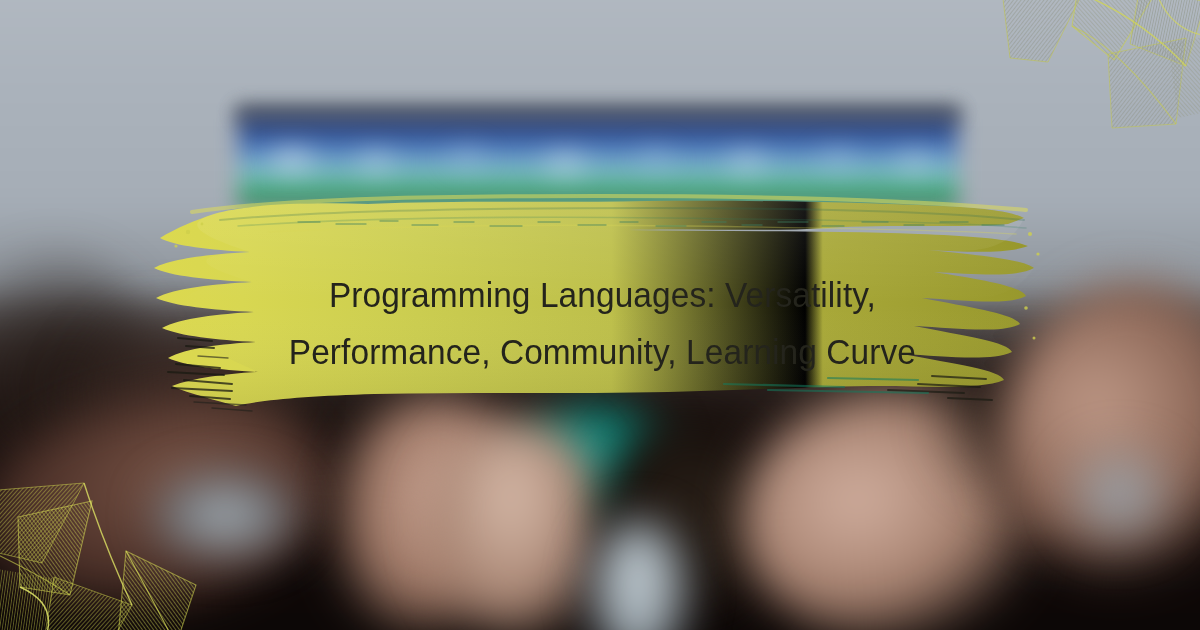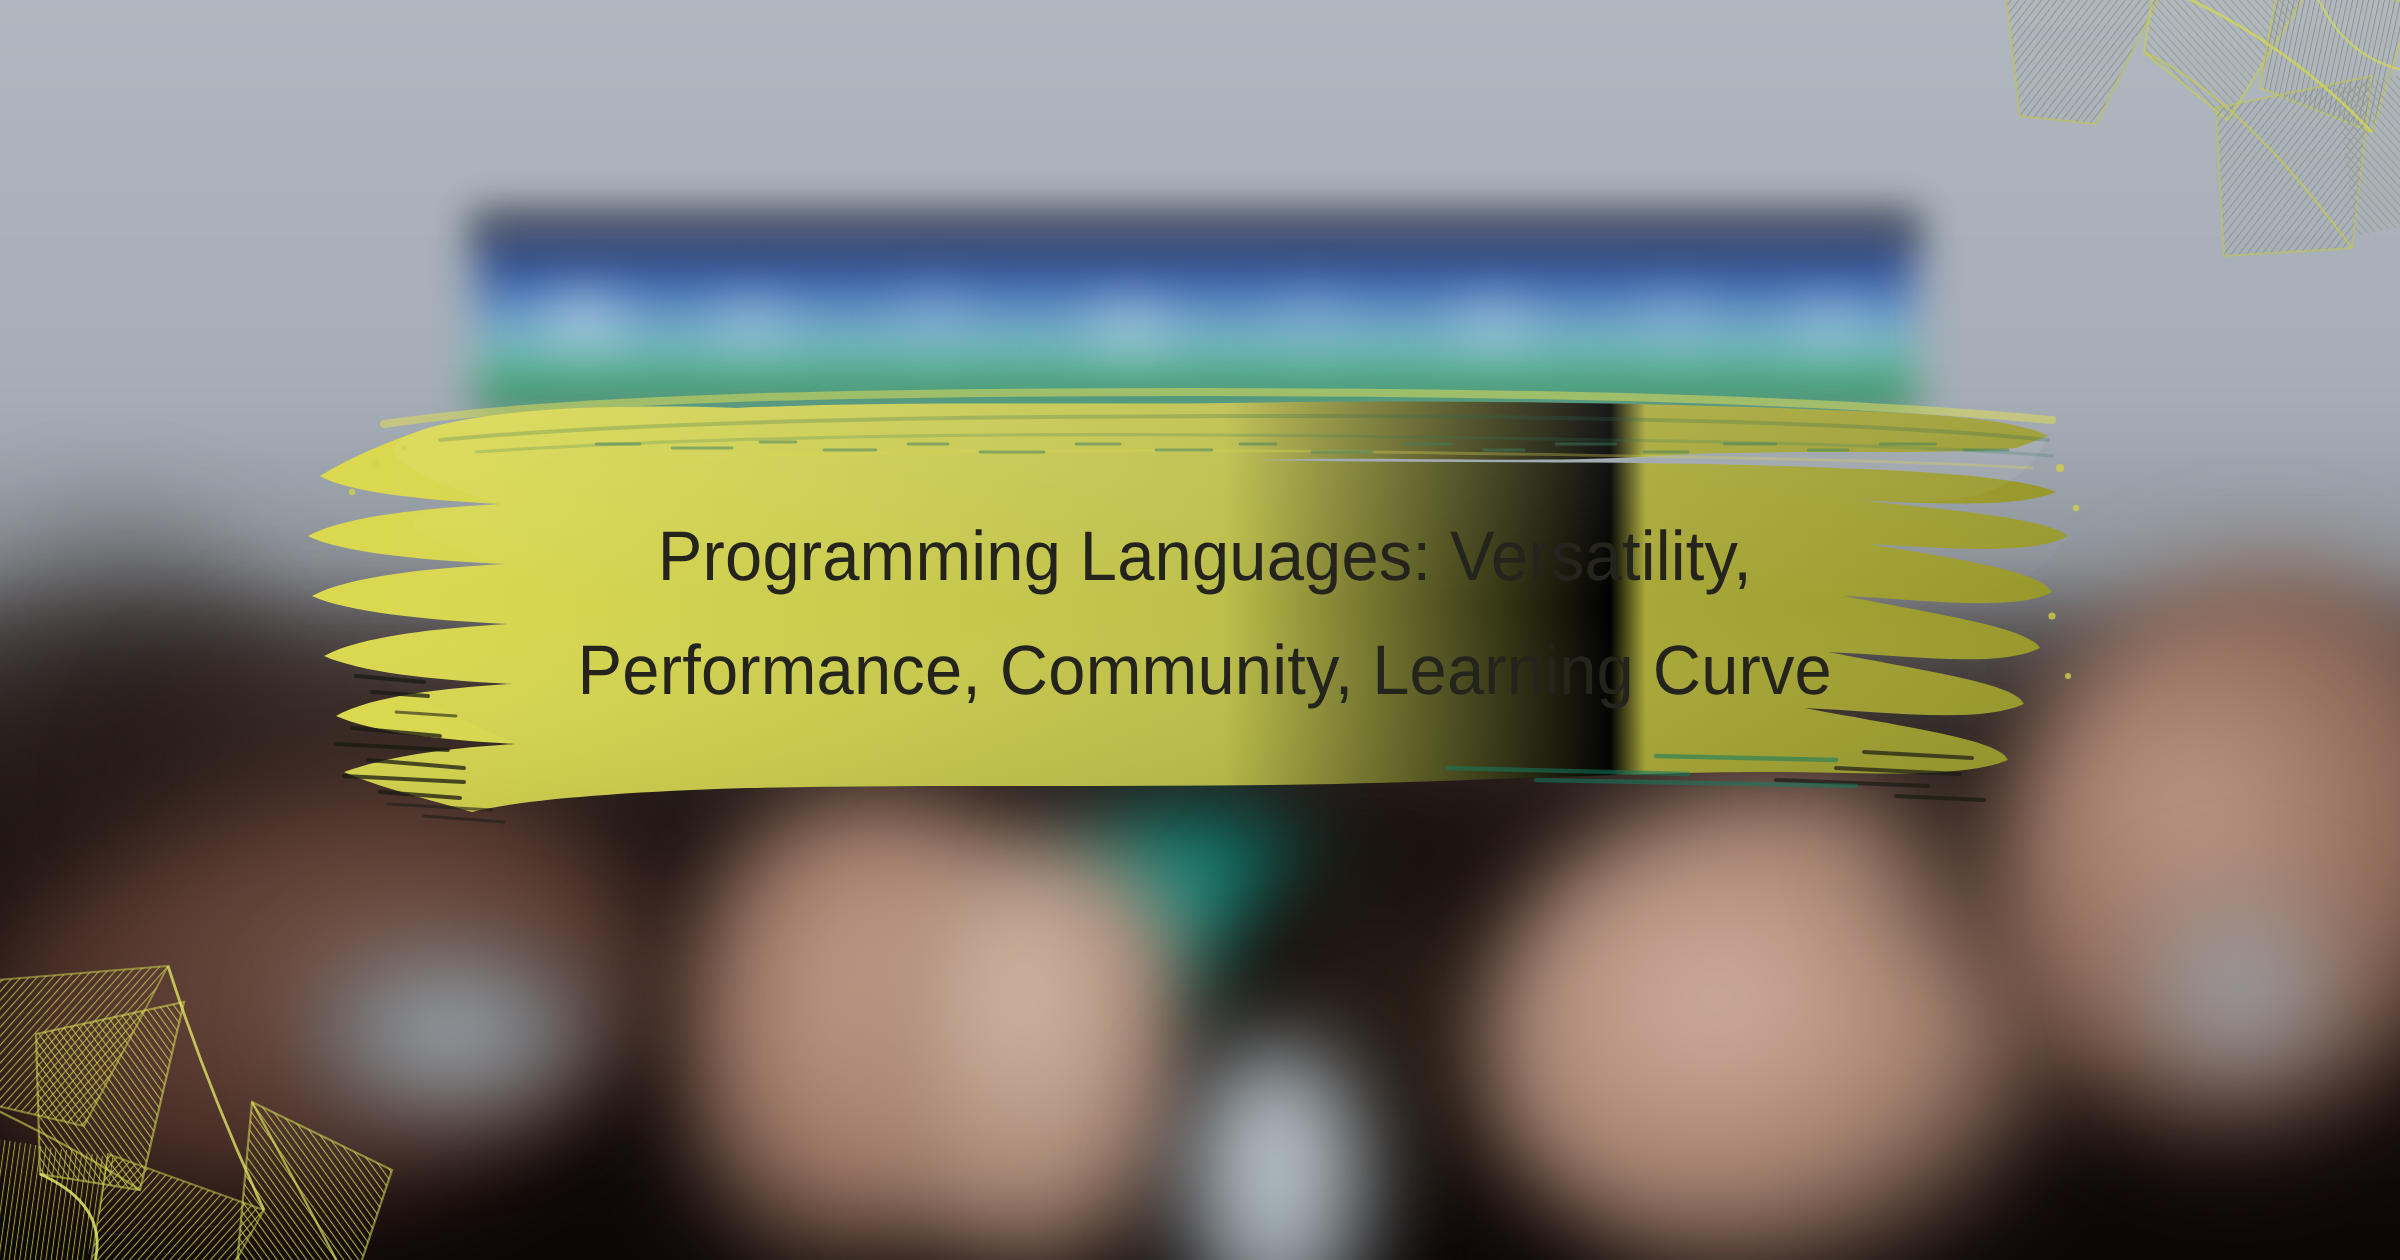--- a/index.html
+++ b/index.html
@@ -209,21 +209,21 @@
   .banner-svg {
     position: absolute;
     inset: 0;
     width: 100%;
     height: 100%;
   }
 
   .banner-text {
     position: absolute;
     left: 104px;
-    top: 44px;
+    top: 60px;
     width: 740px;
     height: 150px;
     display: flex;
     flex-direction: column;
     align-items: center;
     justify-content: center;
     text-align: center;
   }
   .banner-text .line {
     color: #24241c;

